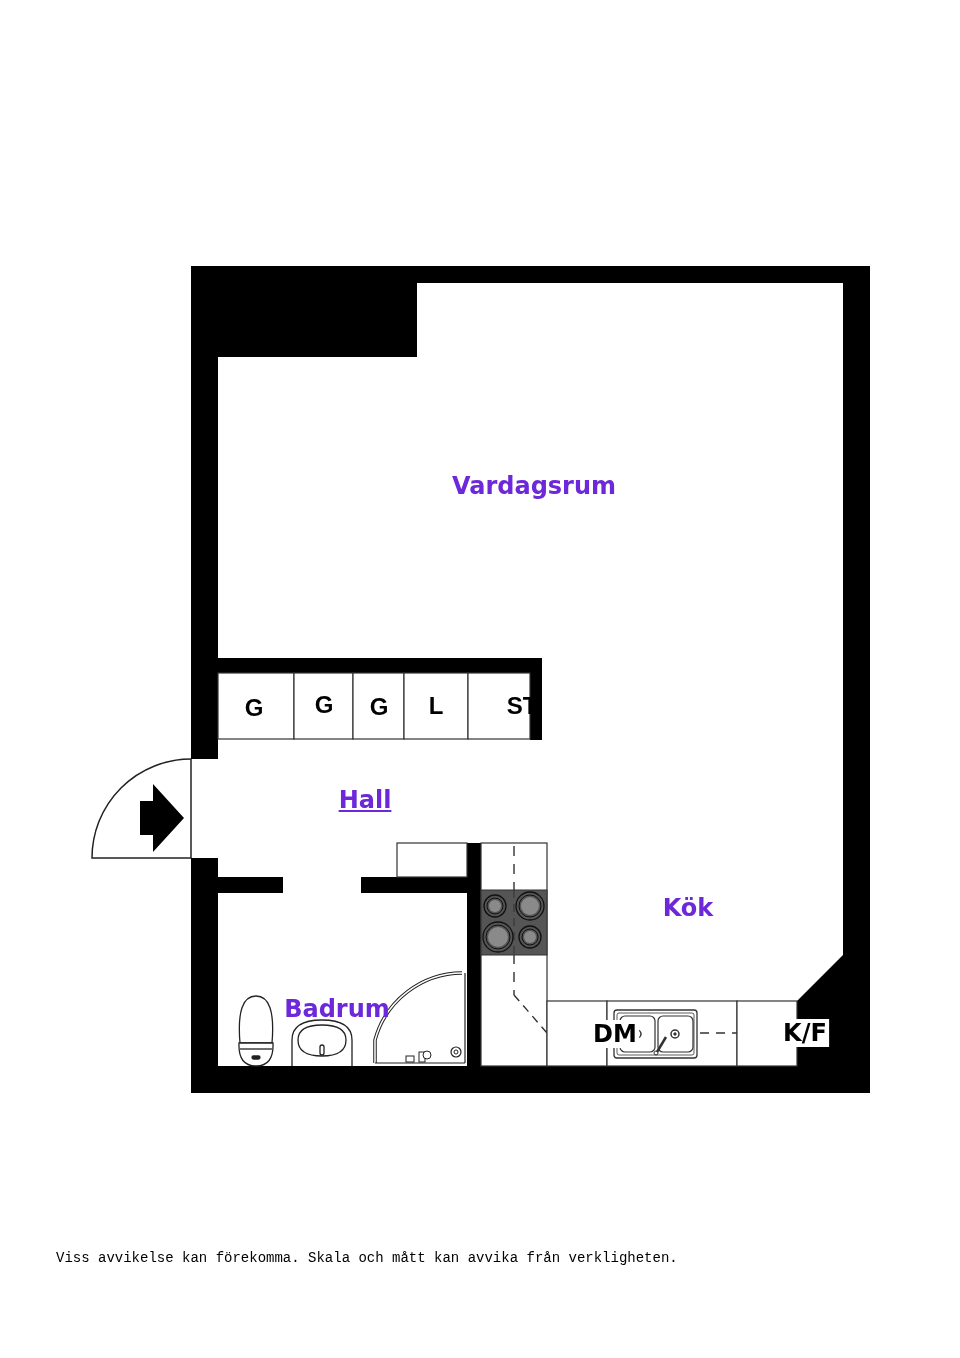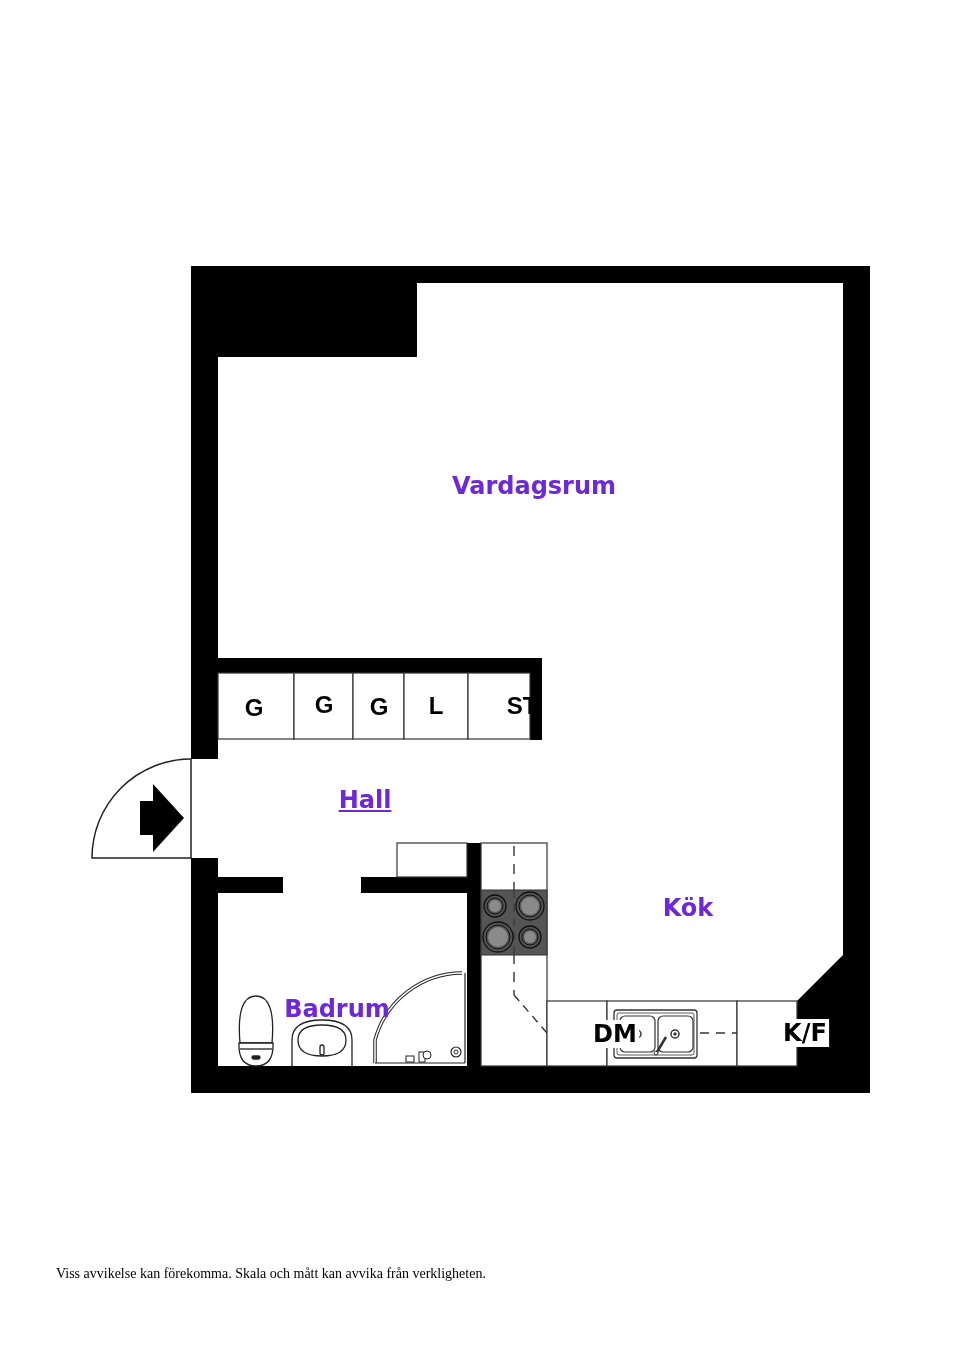--- a/index.html
+++ b/index.html
@@ -1,21 +1,21 @@
 <!DOCTYPE html>
 <html><head>
 <meta charset="utf-8">
 <style>
   html,body{margin:0;padding:0;background:#ffffff;}
   body{width:960px;height:1358px;position:relative;overflow:hidden;font-family:"DejaVu Sans",sans-serif;}
   svg{position:absolute;left:0;top:0;}
   .room-label{position:absolute;font-family:"DejaVu Sans",sans-serif;font-weight:bold;color:#6d28d9;font-size:24px;white-space:nowrap;transform:translate(-50%,-50%);letter-spacing:0px;}
   .cell-label{position:absolute;font-family:"Liberation Sans",sans-serif;font-weight:bold;color:#000;font-size:24px;white-space:nowrap;transform:translate(-50%,-50%);}
   .appl-label{position:absolute;font-family:"DejaVu Sans",sans-serif;font-weight:bold;color:#000;font-size:24px;white-space:nowrap;transform:translate(-50%,-50%);background:#fff;padding:0 2px;margin-left:39px;}
-  .disclaimer{position:absolute;left:56px;top:1250px;font-family:Liberation Serif, serif;font-size:14px;color:#000;margin-top:16px;}
+  .disclaimer{position:absolute;left:56px;top:1250px;font-family:Liberation Mono, monospace;font-size:14px;color:#000;}
 </style>
 </head>
 <body>
 
 <svg width="960" height="1358" viewBox="0 0 960 1358">
 
   <g fill="#000">
 
     <path d="M191,266 L870,266 L870,1093 L191,1093 L191,858 L218,858 L218,1066 L797,1066 L797,1001 L843,955 L843,283 L417,283 L417,357 L218,357 L218,759 L191,759 Z"></path>
   </g>

